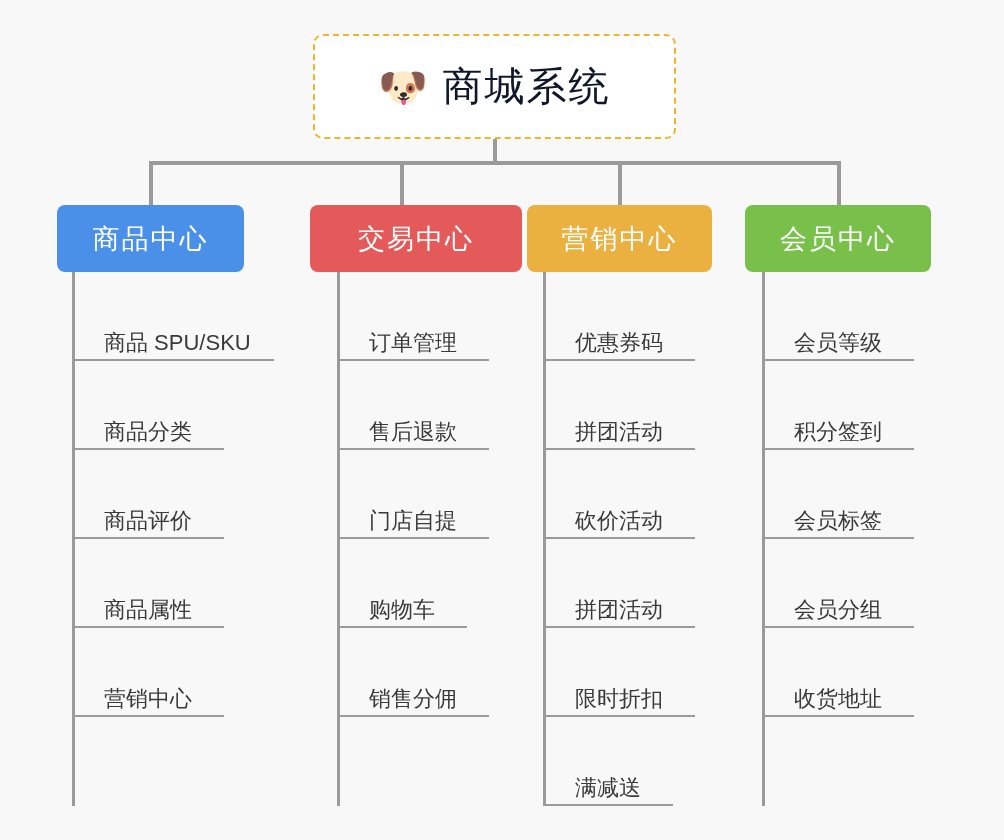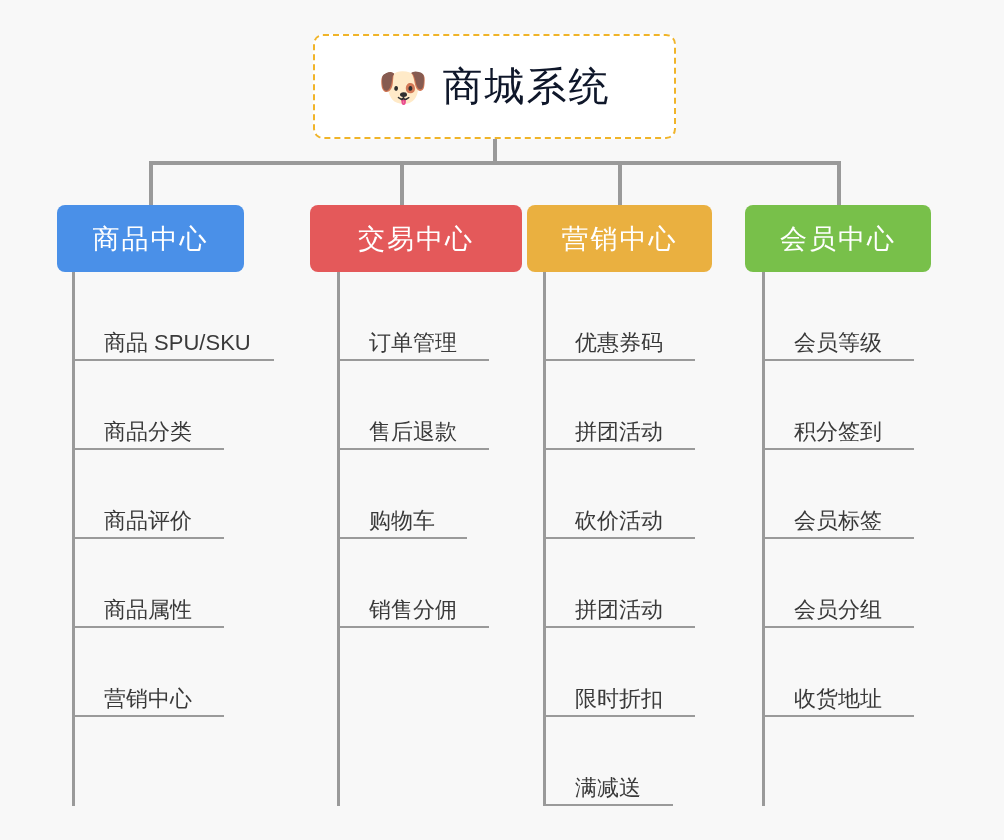--- a/index.html
+++ b/index.html
@@ -166,20 +166,24 @@
     <div class="col-rail" style="height: 534px; background: rgb(154, 154, 154);"></div>
     <div class="item">
       <span class="item-label">订单管理</span>
       <span class="item-underline" style="width: 152px; background: rgb(154, 154, 154);"></span>
     </div>
     <div class="item">
       <span class="item-label">售后退款</span>
       <span class="item-underline" style="width: 152px; background: rgb(154, 154, 154);"></span>
     </div>
     <div class="item">
+      <span class="item-label">门店自提</span>
+      <span class="item-underline" style="width: 152px; background: rgb(154, 154, 154);"></span>
+    </div>
+    <div class="item">
       <span class="item-label">购物车</span>
       <span class="item-underline" style="width: 130px; background: rgb(154, 154, 154);"></span>
     </div>
     <div class="item">
       <span class="item-label">销售分佣</span>
       <span class="item-underline" style="width: 152px; background: rgb(154, 154, 154);"></span>
     </div>
   </div>
 
   <div class="col" id="col-2" style="left:543px;">

